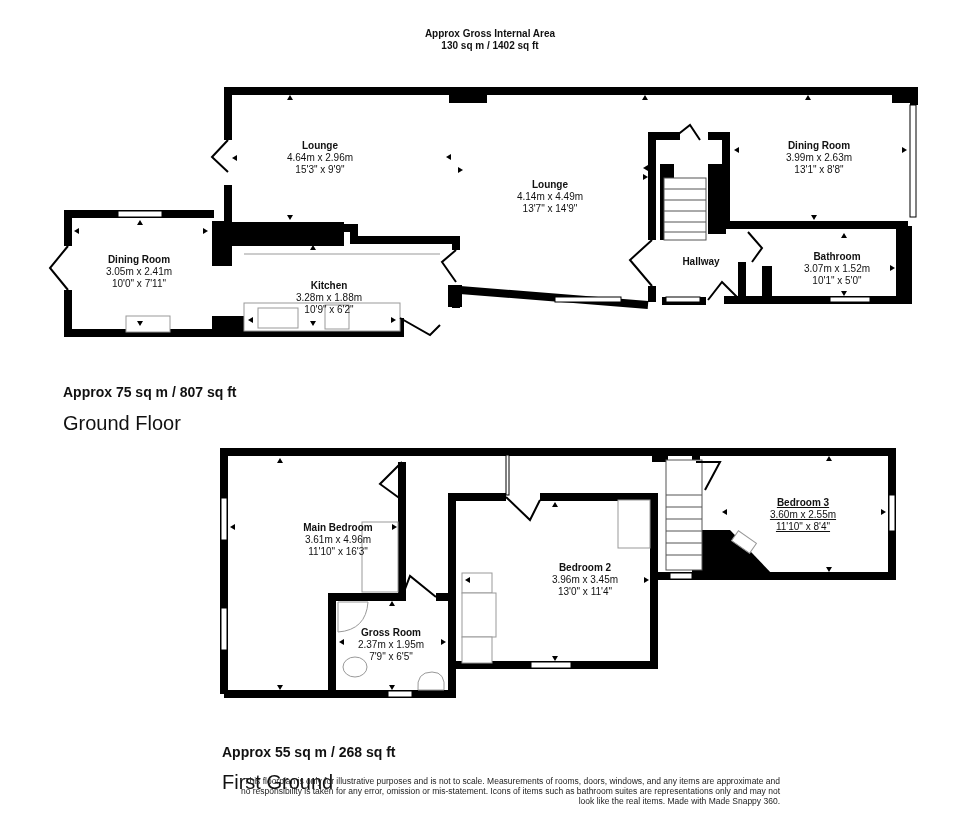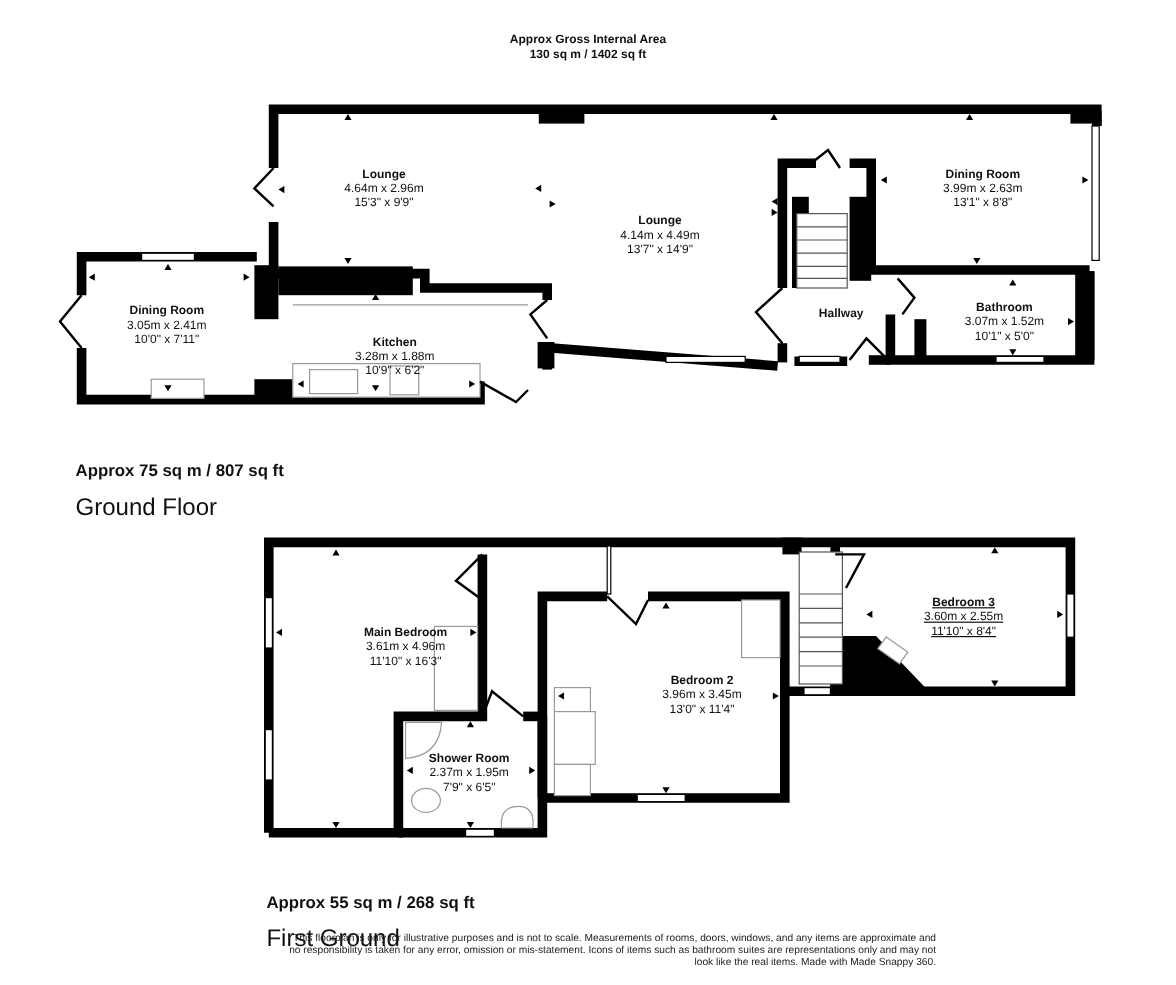--- a/index.html
+++ b/index.html
@@ -224,21 +224,21 @@
 
 <div class="floor-label" style="left:63px;top:364px;">Ground Floor</div>
 <div class="floor-area" style="left:63px;top:384px;">Approx 75 sq m / 807 sq ft</div>
 
 <div class="room" style="left:310px;top:522px;margin-left:28px;">
   <div class="n">Main Bedroom</div>
   <div>3.61m x 4.96m</div>
   <div>11'10" x 16'3"</div>
 </div>
 <div class="room" style="left:391px;top:627px;">
-  <div class="n">Shower Room</div>
+  <div class="n">Gross Room</div>
   <div>2.37m x 1.95m</div>
   <div>7'9" x 6'5"</div>
 </div>
 <div class="room" style="left:555px;top:562px;margin-left:30px;">
   <div class="n">Bedroom 2</div>
   <div>3.96m x 3.45m</div>
   <div>13'0" x 11'4"</div>
 </div>
 <div class="room" style="left:803px;top:497px;text-decoration:underline;">
   <div class="n">Bedroom 3</div>

